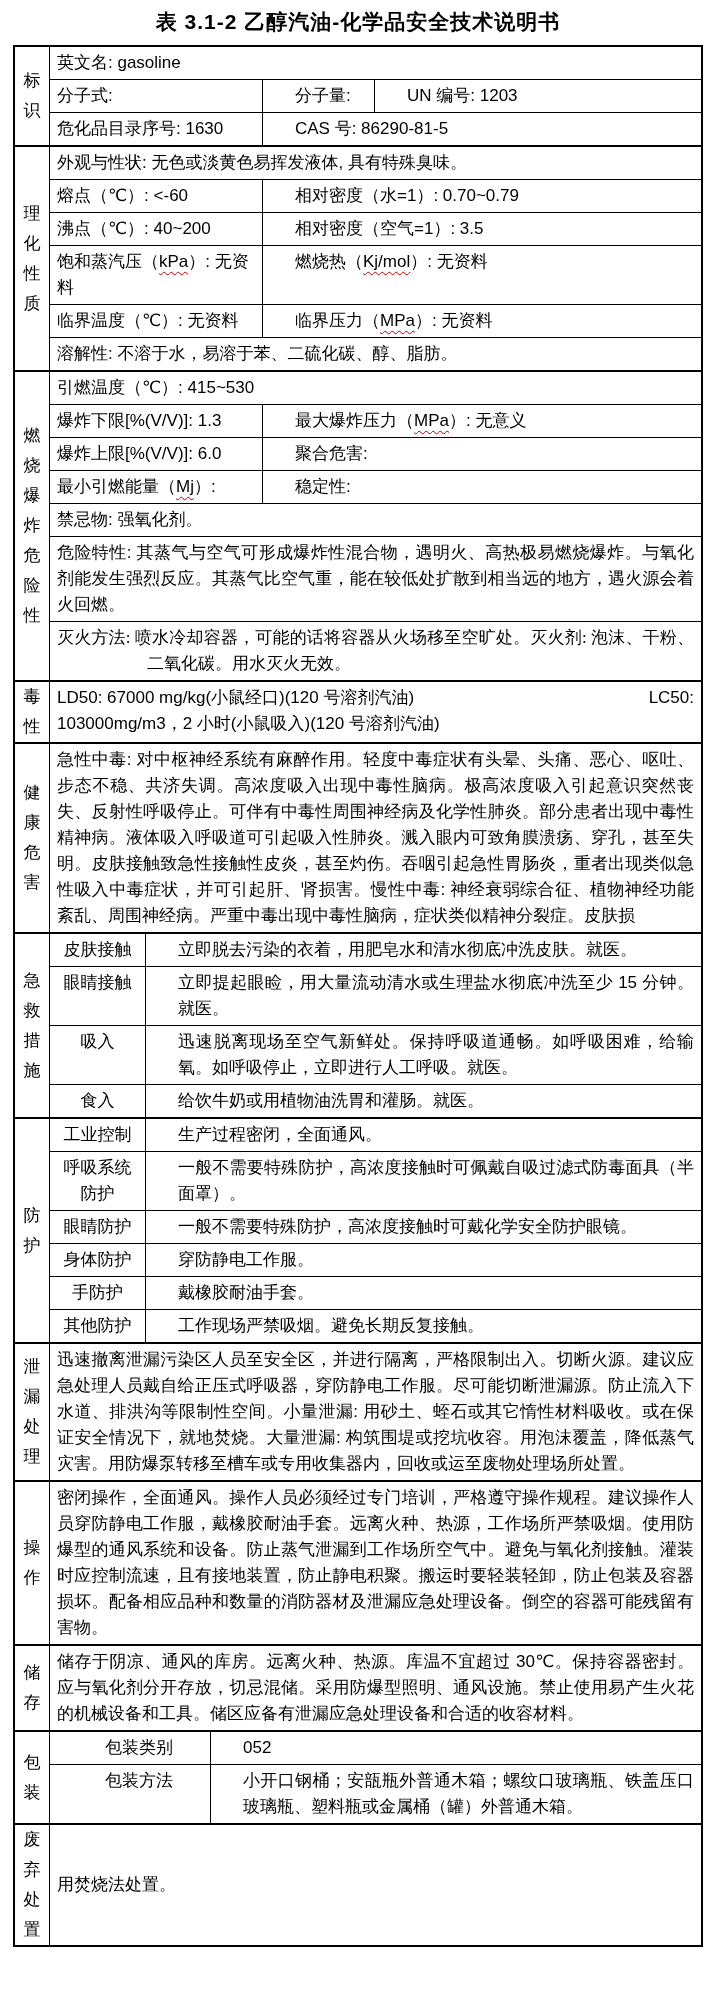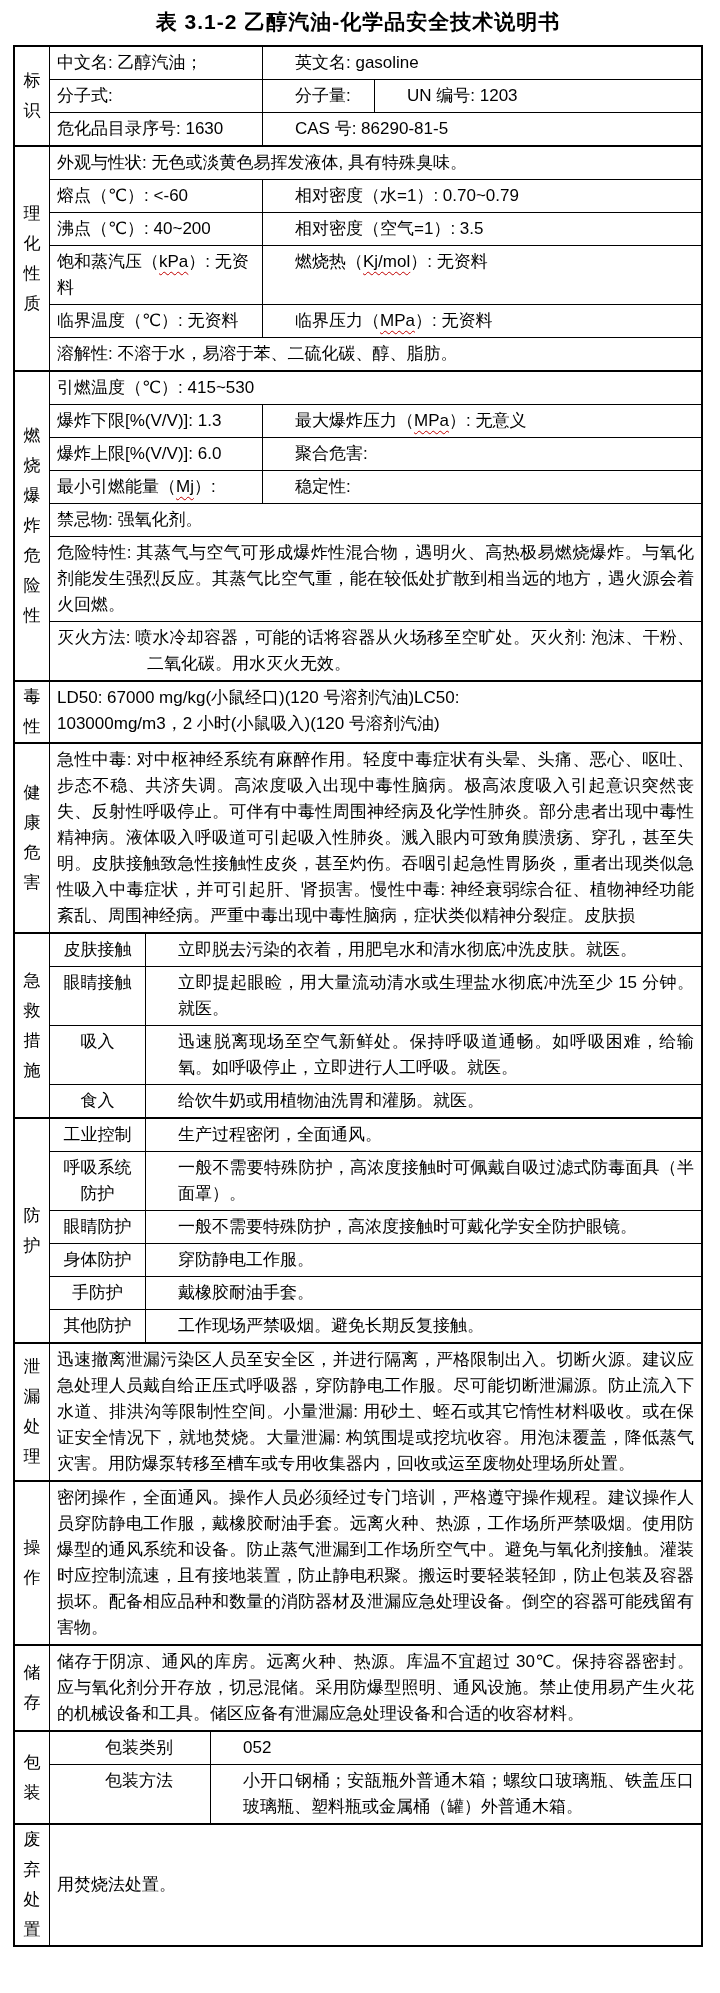--- a/index.html
+++ b/index.html
@@ -15,40 +15,39 @@
   .row{display:flex;border-top:1px solid #000;flex:1;}
   .row:first-child{border-top:none;}
   .cell{padding:3px 7px;font-size:17px;line-height:26px;box-sizing:border-box;text-align:justify;}
   .cell + .cell{border-left:1px solid #000;padding-left:32px;}
   .c1{flex:0 0 212px;}
   .cmol{flex:0 0 112px;}
   .rest{flex:1;min-width:0;}
   .sub{flex:0 0 95px;text-align:center;}
   .psub{flex:0 0 112px;text-align:left;margin-left:48px;}
   .nj{text-align:left;}
-  .hang{padding-left:97px;text-indent:-90px;}
-  .toxline1{display:flex;justify-content:flex-start;}
+  .hang{padding-left:97px;text-indent:-90px;font-family:Liberation Serif, serif;}
+  .toxline1{display:flex;justify-content:space-between;}
   .tall-center{display:flex;align-items:center;min-height:112px;}
   .wavy{text-decoration-line:underline;text-decoration-style:wavy;text-decoration-color:#c00000;text-decoration-thickness:1px;text-underline-offset:4px;}
 </style>
 </head>
 <body>
 
 <div class="page">
   <div class="title">表 3.1-2 乙醇汽油-化学品安全技术说明书</div>
 
   <div class="tbl">
 
     <div class="sec">
       <div class="lab">
           <div class="vlab">标<br>识</div>
         </div>
       <div class="secbody">
         <div class="row">
-          <div class="cell c1 nj">中文名: 乙醇汽油；</div>
           <div class="cell rest nj">英文名:  gasoline</div>
         </div>
         <div class="row">
           <div class="cell c1 nj">分子式:</div>
           <div class="cell cmol nj">分子量:</div>
           <div class="cell rest nj">UN 编号: 1203</div>
         </div>
         <div class="row">
           <div class="cell c1 nj">危化品目录序号: 1630</div>
           <div class="cell rest nj">CAS 号: 86290-81-5</div>

